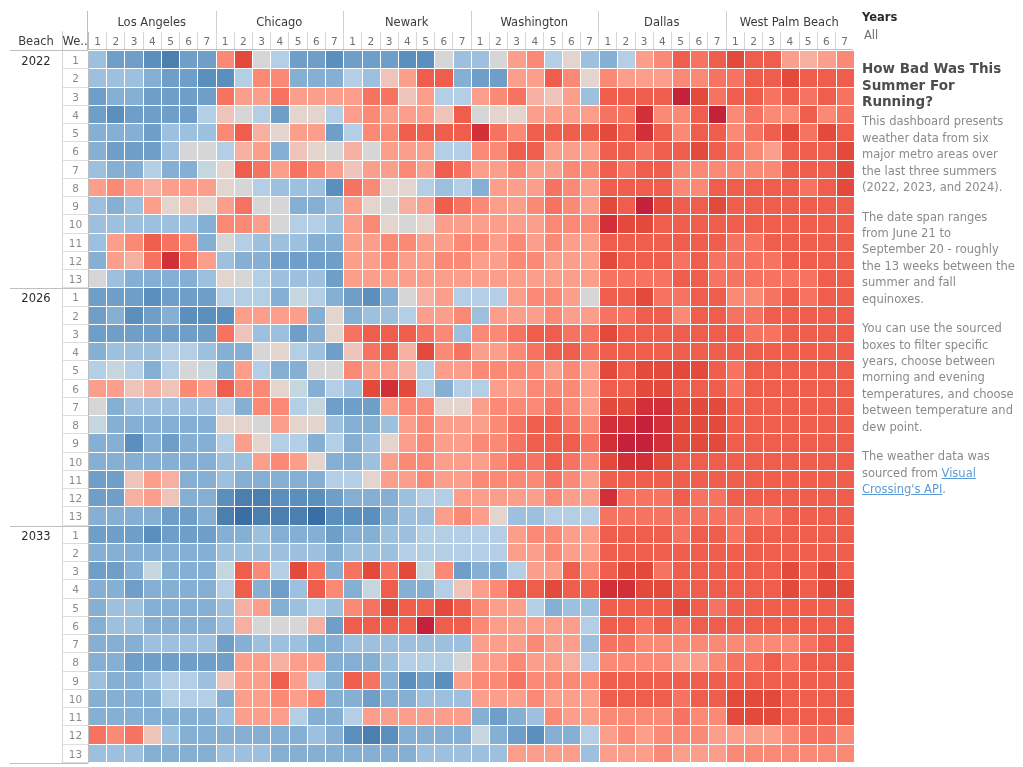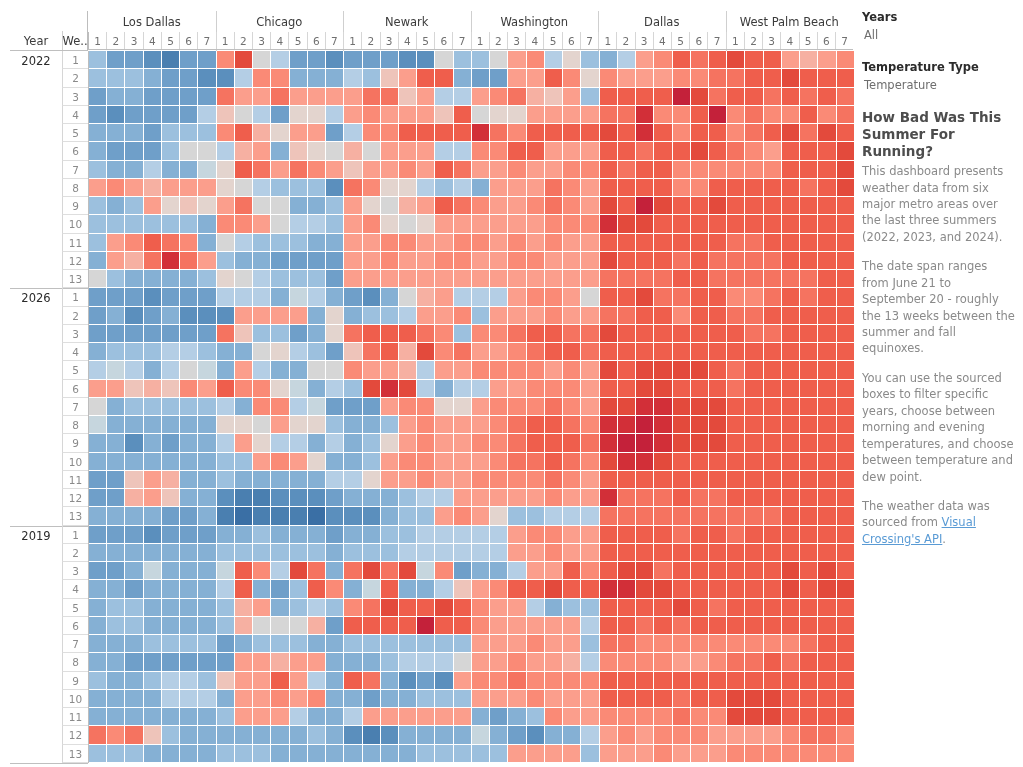--- a/index.html
+++ b/index.html
@@ -206,26 +206,26 @@
 </head>
 <body>
 
 <div id="dashboard">
 
   <div id="viz">
 
     <div id="corner-vrule-b"></div>
     <div id="corner-vrule-a"></div>
 
-    <div id="lbl-year">Year</div>
+    <div id="lbl-year">Beach</div>
     <div id="lbl-week">We..</div>
     <div id="corner-rule"></div>
 
     <div id="city-header">
-        <div class="city-cell"><span>Los Dallas</span></div>
+        <div class="city-cell"><span>Los Angeles</span></div>
         <div class="city-cell"><span class="vrule"></span><span>Chicago</span></div>
         <div class="city-cell"><span class="vrule"></span><span>Newark</span></div>
         <div class="city-cell"><span class="vrule"></span><span>Washington</span></div>
         <div class="city-cell"><span class="vrule"></span><span>Dallas</span></div>
         <div class="city-cell"><span class="vrule"></span><span>West Palm Beach</span></div>
       </div>
     <div id="wk-header">
         <div class="wk-cell first">1</div>
         <div class="wk-cell">2</div>
         <div class="wk-cell">3</div>
@@ -1521,21 +1521,21 @@
               <div class="cell" style="background: rgb(245, 115, 96);"></div>
               <div class="cell" style="background: rgb(239, 94, 76);"></div>
               <div class="cell" style="background: rgb(239, 94, 76);"></div>
               <div class="cell" style="background: rgb(239, 94, 76);"></div>
               <div class="cell" style="background: rgb(239, 94, 76);"></div>
             </div>
           </div>
         </div>
         <div class="yr-group">
           <div class="yr-rule"></div>
-          <div class="yr-label">2019</div>
+          <div class="yr-label">2033</div>
           <div class="row">
             <div class="row-spacer"></div>
             <div class="wk-label">1</div>
             <div class="cells">
               <div class="cell" style="background: rgb(111, 159, 201);"></div>
               <div class="cell" style="background: rgb(111, 159, 201);"></div>
               <div class="cell" style="background: rgb(111, 159, 201);"></div>
               <div class="cell" style="background: rgb(91, 143, 189);"></div>
               <div class="cell" style="background: rgb(111, 159, 201);"></div>
               <div class="cell" style="background: rgb(111, 159, 201);"></div>
@@ -2159,24 +2159,20 @@
     </div>
 
   <div id="sidebar">
 
     <div class="filter-block">
       <div class="filter-title">Years</div>
       <div class="filter-value">All</div>
     </div>
 
 
-    <div class="filter-block">
-      <div class="filter-title">Temperature Type</div>
-      <div class="filter-value">Temperature</div>
-    </div>
 
     <div id="story-title">How Bad Was This Summer For Running?</div>
 
     <p class="story-p">This dashboard presents weather data from six major metro areas over the last three summers (2022, 2023, and 2024).</p>
     <p class="story-p">The date span ranges from June 21 to September 20 - roughly the 13 weeks between the summer and fall equinoxes.</p>
     <p class="story-p">You can use the sourced boxes to filter specific years, choose between morning and evening temperatures, and choose between temperature and dew point.</p>
 
     <p class="story-p"><span>The weather data was sourced from </span><a class="story-link" href="#">Visual Crossing's API</a><span>.</span></p>
   </div>
 </div>

